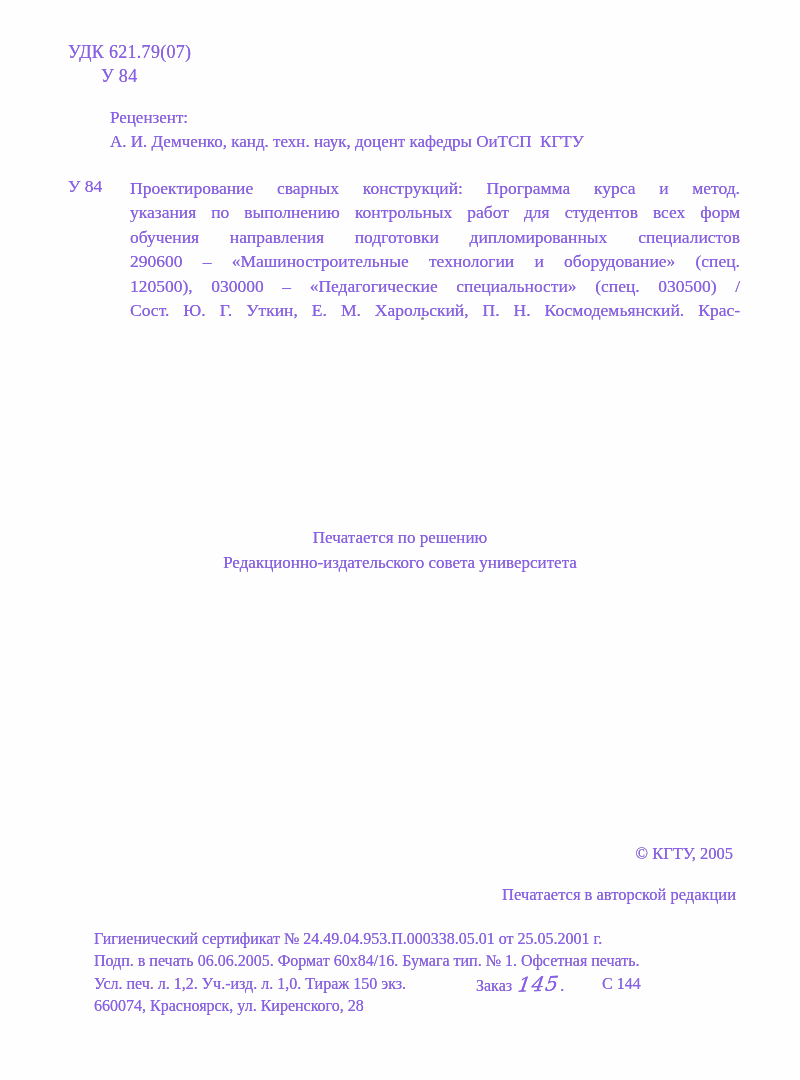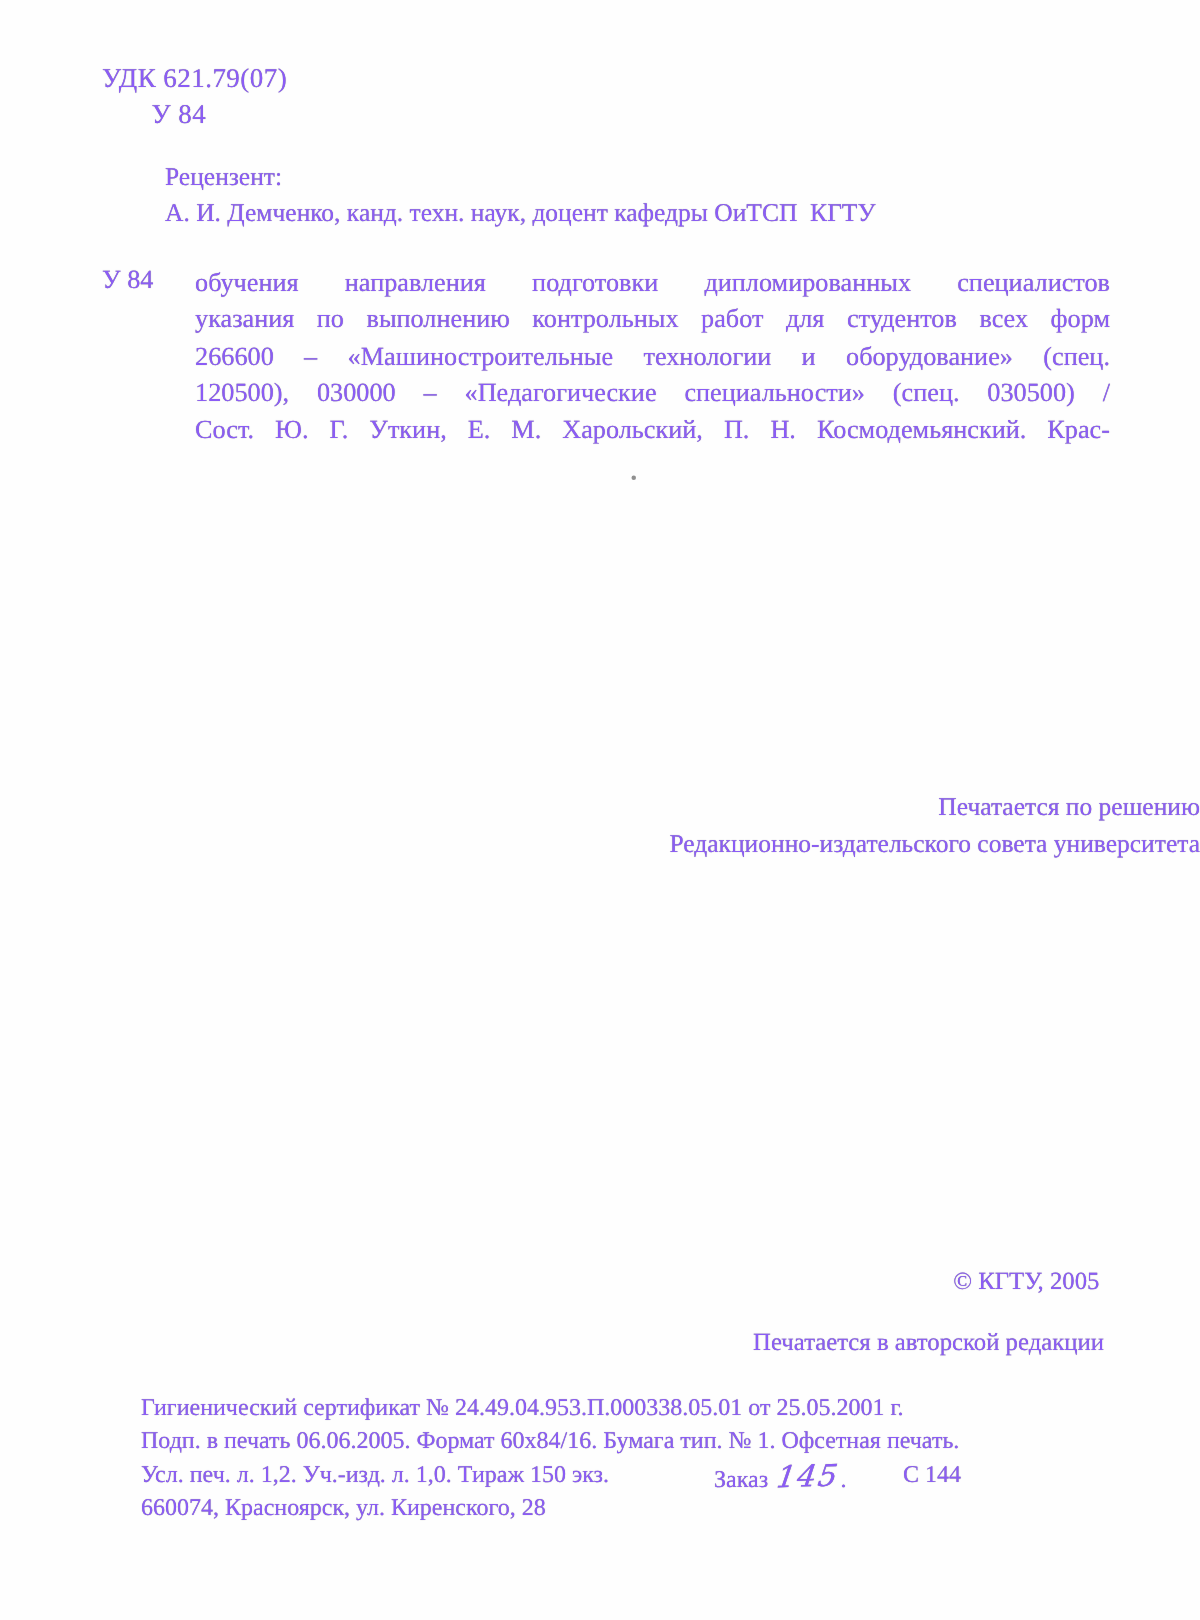--- a/index.html
+++ b/index.html
@@ -36,21 +36,21 @@
     white-space: normal;
   }
 
   .stray-ink-dot {
     left: 421px; top: 317px; width: 3px; height: 3px;
     background: #555; border-radius: 50%; opacity: 0.65;
   }
 
   .resolution {
     left: 0; top: 526px; width: 800px;
-    text-align: right; font-size: 17px; line-height: 24.6px;
+    text-align: center; font-size: 17px; line-height: 24.6px;
   }
 
   .copyright     { right: 67px; top: 844px; font-size: 16.5px; }
   .edition-note  { right: 64px; top: 885px; font-size: 16.5px; text-align: right; }
 
   .colophon { left: 78px; top: 928px; width: 660px; font-size: 16px; margin-left: 16px; }
   .colophon .kline { position: relative; line-height: 22.3px; height: 22.3px; white-space: nowrap; }
   .order-group { position: absolute; left: 382px; top: 0; }
   .order-number {
     display: inline-block;
@@ -70,23 +70,24 @@
 
   <div class="abs udk-line">УДК 621.79(07)</div>
   <div class="abs udk-code">У 84</div>
 
   <div class="abs reviewer-label">Рецензент:</div>
   <div class="abs reviewer-name">А. И. Демченко, канд. техн. наук, доцент кафедры ОиТСП  КГТУ</div>
 
   <div class="abs catalog">
     <div class="catalog-code">У 84</div>
     <div class="catalog-text">
+      <div class="cline just">Проектирование сварных конструкций: Программа курса и метод.</div>
+      <div class="cline just">указания по выполнению контрольных работ для студентов всех форм</div>
       <div class="cline just">обучения направления подготовки дипломированных специалистов</div>
-      <div class="cline just">указания по выполнению контрольных работ для студентов всех форм</div>
-      <div class="cline just">266600 – «Машиностроительные технологии и оборудование» (спец.</div>
+      <div class="cline just">290600 – «Машиностроительные технологии и оборудование» (спец.</div>
       <div class="cline just">120500), 030000 – «Педагогические специальности» (спец. 030500) /</div>
       <div class="cline just">Сост. Ю. Г. Уткин, Е. М. Харольский, П. Н. Космодемьянский. Крас-</div>
     </div>
   </div>
 
   <div class="abs stray-ink-dot"></div>
 
   <div class="abs resolution">
     <div>Печатается по решению</div>
     <div>Редакционно-издательского совета университета</div>

